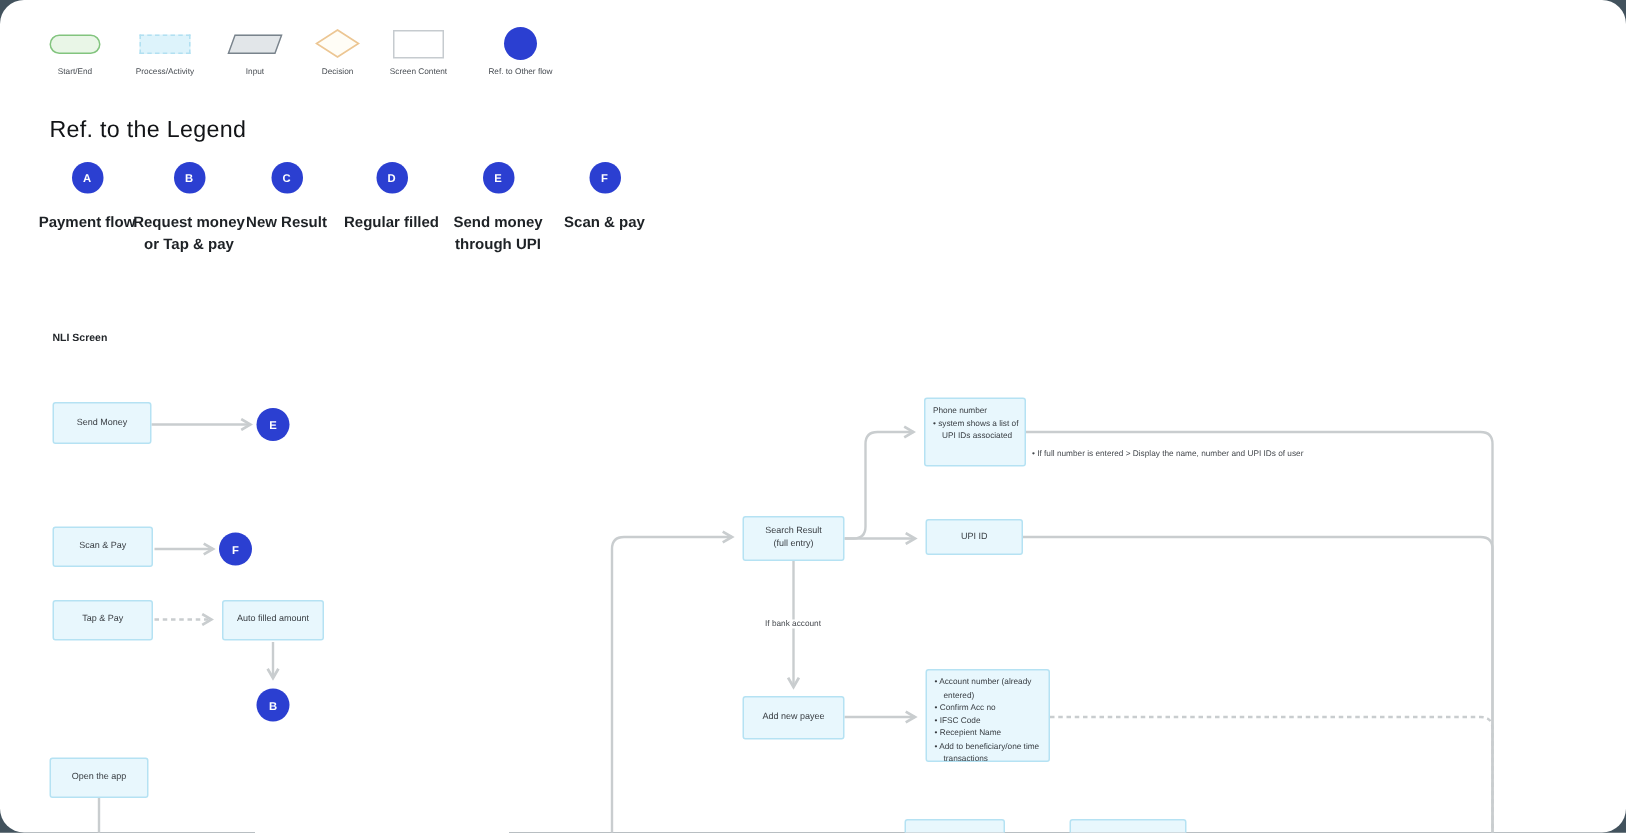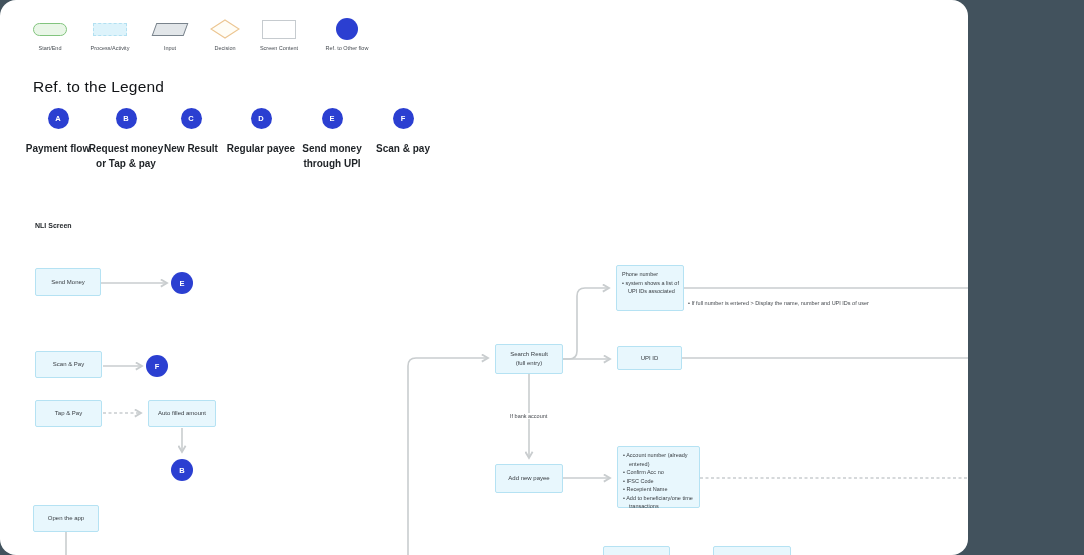--- a/index.html
+++ b/index.html
@@ -1,17 +1,17 @@
 <!DOCTYPE html>
 <html><head>
 <meta charset="utf-8">
 <style>
   * { margin:0; padding:0; box-sizing:border-box; }
   html,body { width:1084px; height:555px; background:#42525d; font-family:"Liberation Sans", sans-serif; }
-  .canvas { position:absolute; top:0; left:0; width:968px; height:555px; background:#ffffff; border-radius:16px; overflow:hidden; }
+  .canvas { position:absolute; top:0; left:0; width:1084px; height:555px; background:#ffffff; border-radius:16px; overflow:hidden; }
 
   
   .sl-item { position:absolute; top:17px; display:flex; flex-direction:column; align-items:center; }
   .sl-shapewrap { height:24px; display:flex; align-items:center; justify-content:center; }
   .sl-label { margin-top:4px; font-size:5.5px; color:#474c52; text-align:center; white-space:nowrap; }
   .shape-pill { width:34px; height:13px; border-radius:7px; background:#e9f6e7; border:1px solid #82c47e; }
   .shape-process { width:34px; height:13px; background:#ddf3fb; border:1px dashed #b2e0f1; }
   .shape-input { width:32px; height:13px; background:#e2e6e9; border:1px solid #79838c; transform:skewX(-20deg); }
   .shape-screen { width:34px; height:19px; background:#ffffff; border:1px solid #c6cbcf; }
   .shape-refcircle { width:22px; height:22px; border-radius:50%; background:#2b3fd1; }
@@ -113,21 +113,21 @@
     <div class="lg-circle">B</div>
     <div class="lg-label">Request money
 or Tap &amp; pay</div>
   </div>
   <div class="lg-item" style="left:149px;">
     <div class="lg-circle">C</div>
     <div class="lg-label">New Result</div>
   </div>
   <div class="lg-item" style="left:219px;">
     <div class="lg-circle">D</div>
-    <div class="lg-label">Regular payee</div>
+    <div class="lg-label">Regular filled</div>
   </div>
   <div class="lg-item" style="left:290px;">
     <div class="lg-circle">E</div>
     <div class="lg-label">Send money
 through UPI</div>
   </div>
   <div class="lg-item" style="left:361px;">
     <div class="lg-circle">F</div>
     <div class="lg-label">Scan &amp; pay</div>
   </div>

